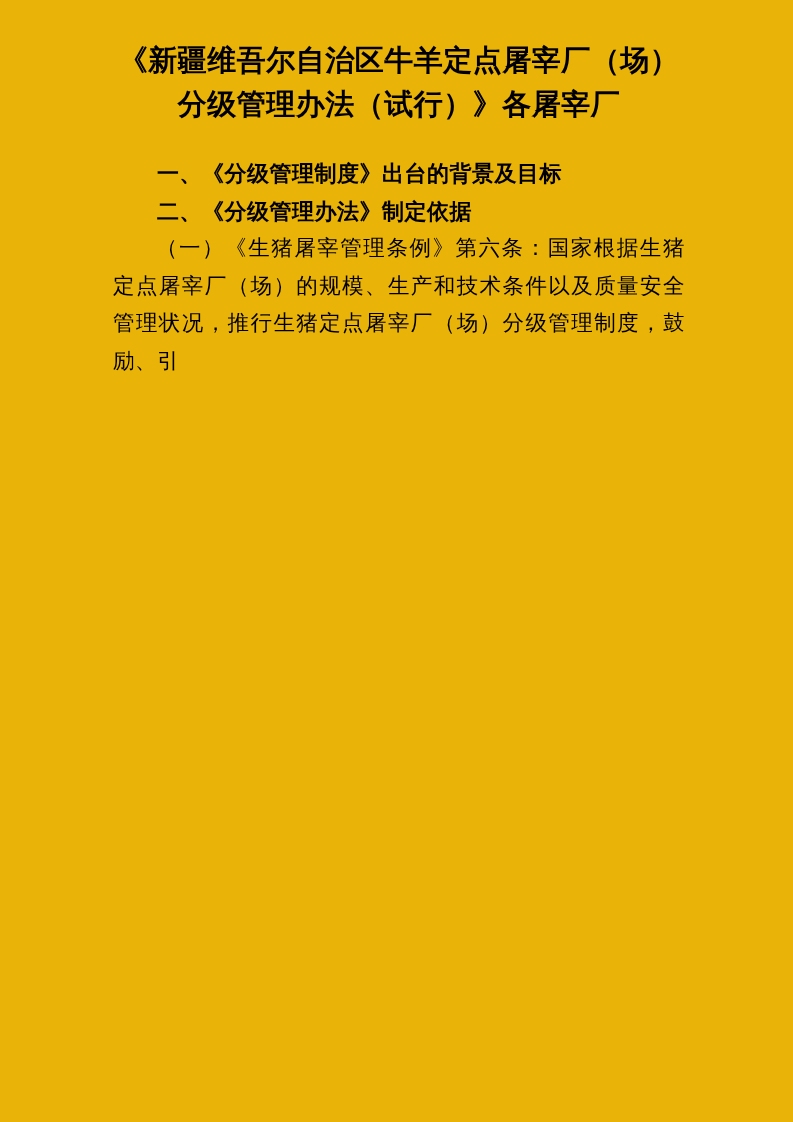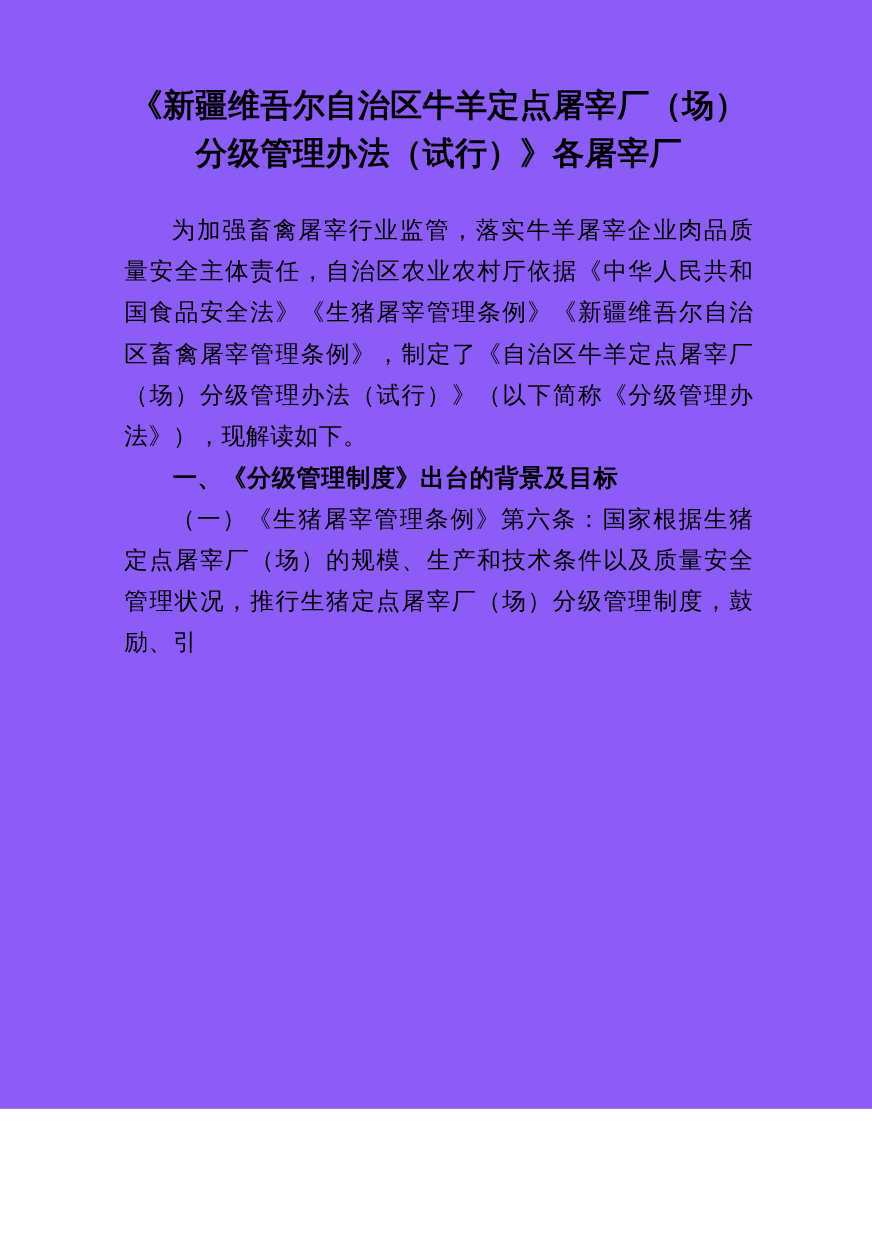--- a/index.html
+++ b/index.html
@@ -8,24 +8,24 @@
       background: #ffffff;
     }
     body {
       width: 793px;
       height: 1122px;
       overflow: hidden;
     }
     .page {
       box-sizing: border-box;
       width: 793px;
-      height: 1008px;
-      background: #8b5cf6;
+      height: 1122px;
+      background: #eab308;
       color: #000000;
-      padding: 74px 108px 0 113px;
+      padding: 38px 108px 0 113px;
       font-family: "Liberation Serif", "DejaVu Serif", serif;
     }
     .doc-title {
       margin: 0 0 29px 0;
       font-size: 29px;
       line-height: 44px;
       font-weight: 700;
       text-align: center;
       letter-spacing: 0.5px;
       font-family: "Liberation Serif", "DejaVu Serif", serif;
@@ -55,20 +55,20 @@
   </style>
 </head>
 <body>
 
 <div class="page">
   <h1 class="doc-title">
     <span class="title-line">《新疆维吾尔自治区牛羊定点屠宰厂（场）</span>
     <span class="title-line">分级管理办法（试行）》各屠宰厂</span>
   </h1>
 
-  <p class="para">为加强畜禽屠宰行业监管，落实牛羊屠宰企业肉品质量安全主体责任，自治区农业农村厅依据《中华人民共和国食品安全法》《生猪屠宰管理条例》《新疆维吾尔自治区畜禽屠宰管理条例》，制定了《自治区牛羊定点屠宰厂（场）分级管理办法（试行）》（以下简称《分级管理办法》），现解读如下。</p>
 
   <h2 class="heading">一、《分级管理制度》出台的背景及目标</h2>
 
 
+  <h2 class="heading">二、《分级管理办法》制定依据</h2>
 
   <p class="para">（一）《生猪屠宰管理条例》第六条：国家根据生猪定点屠宰厂（场）的规模、生产和技术条件以及质量安全管理状况，推行生猪定点屠宰厂（场）分级管理制度，鼓励、引</p>
 </div>
 
 </body></html>

